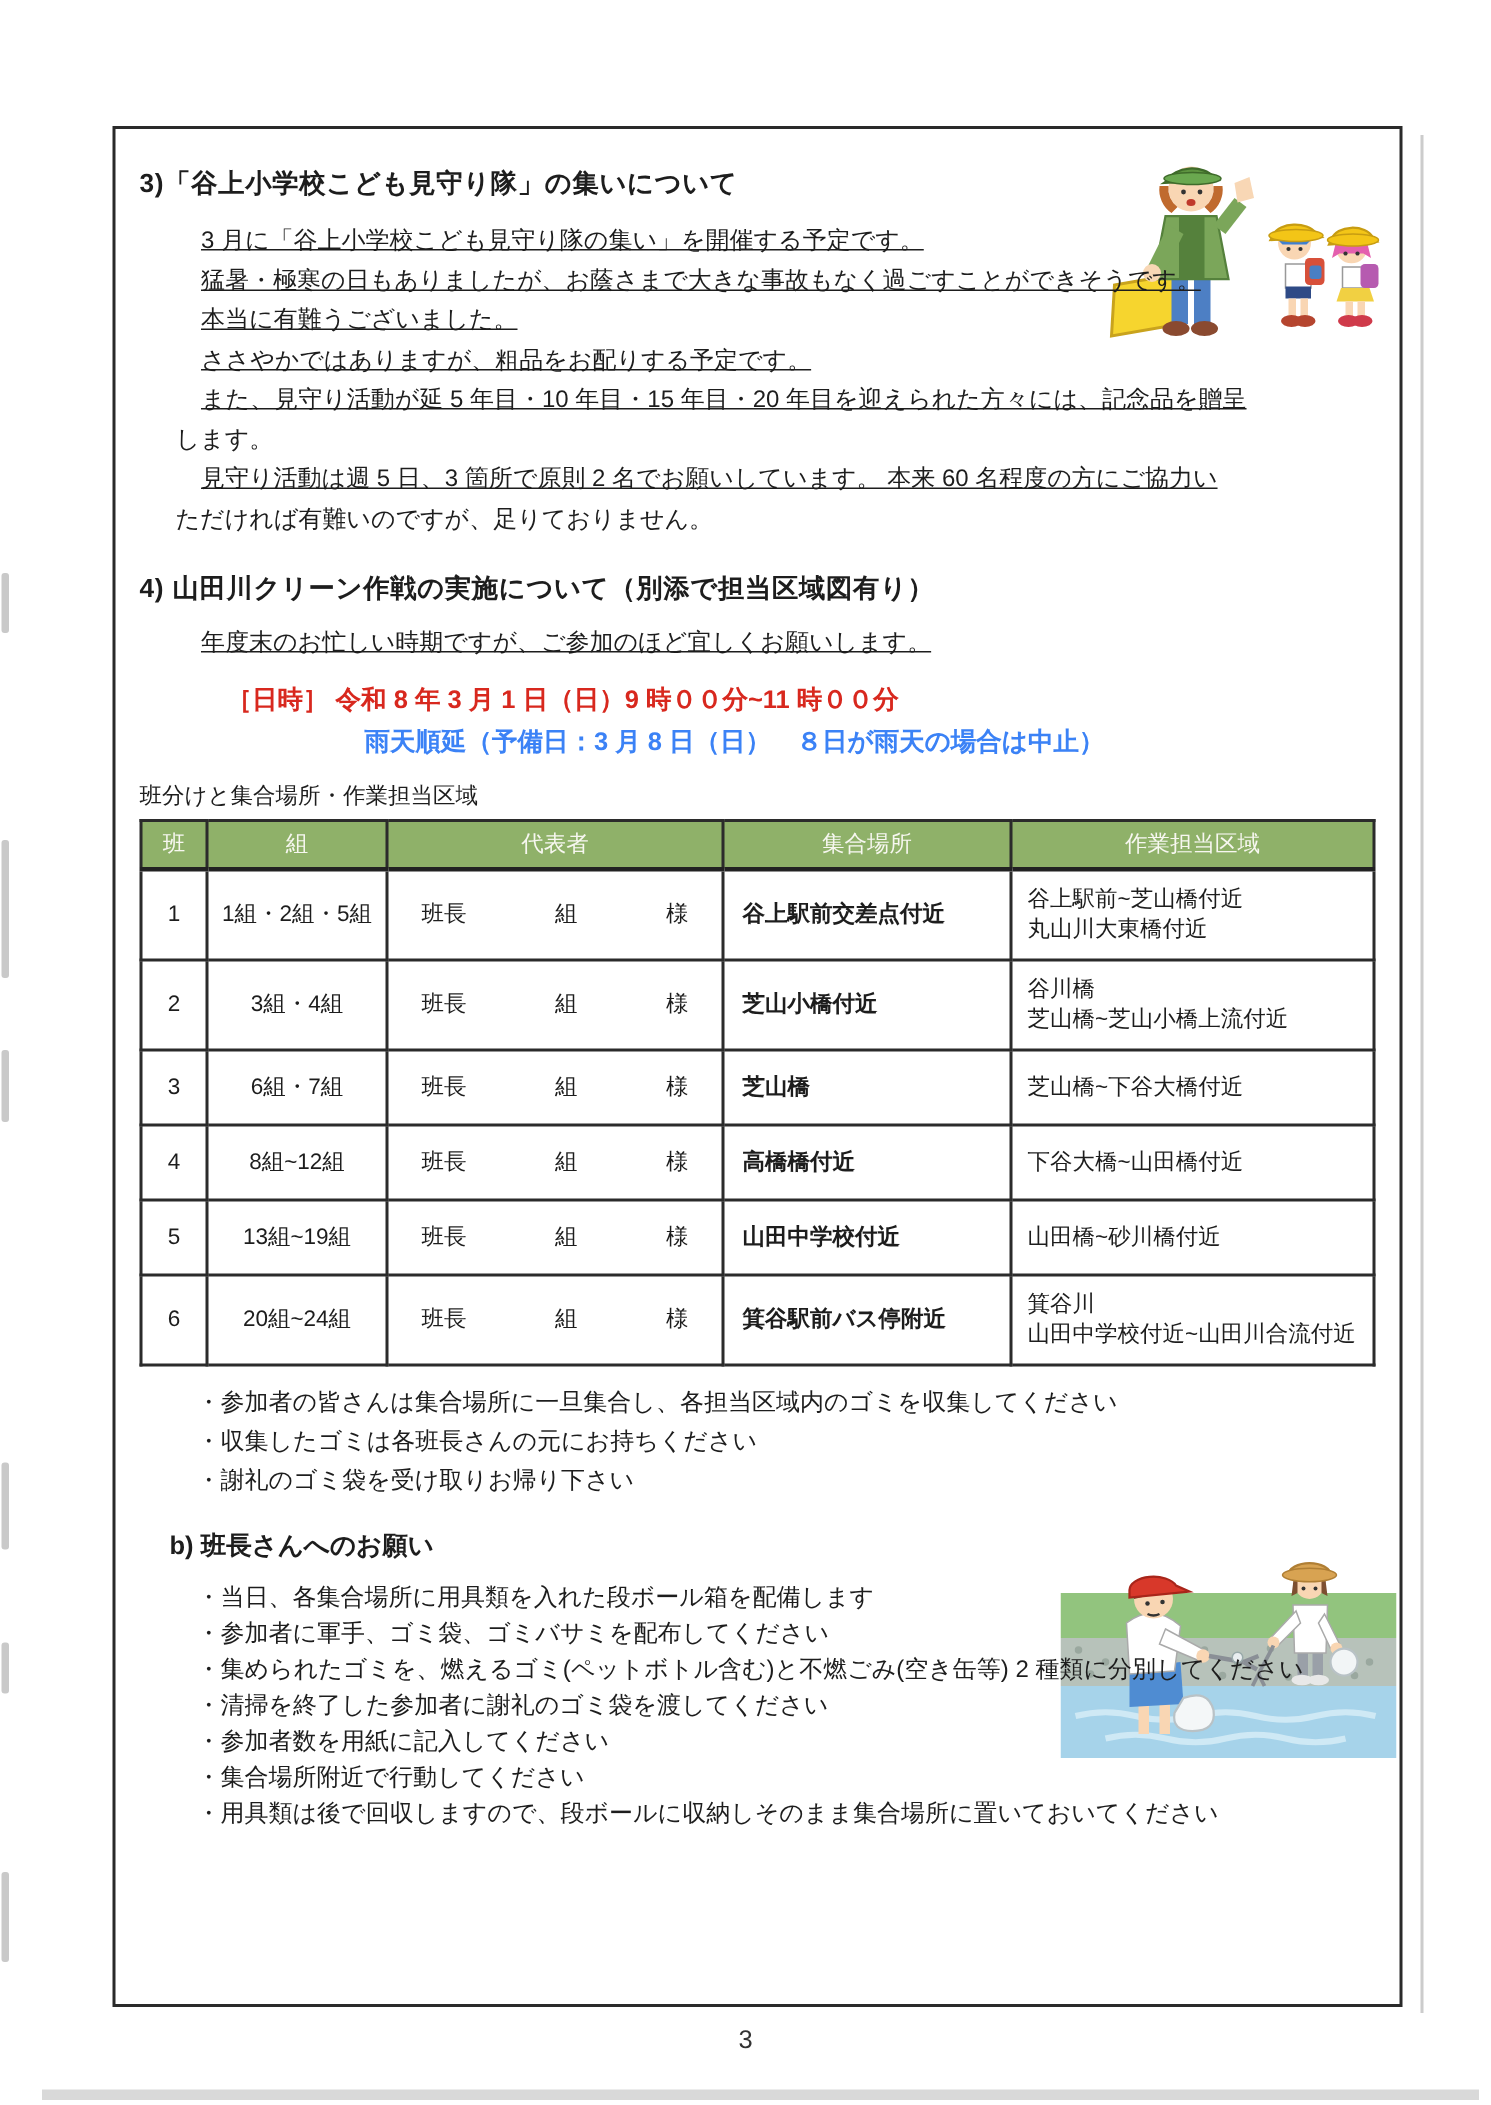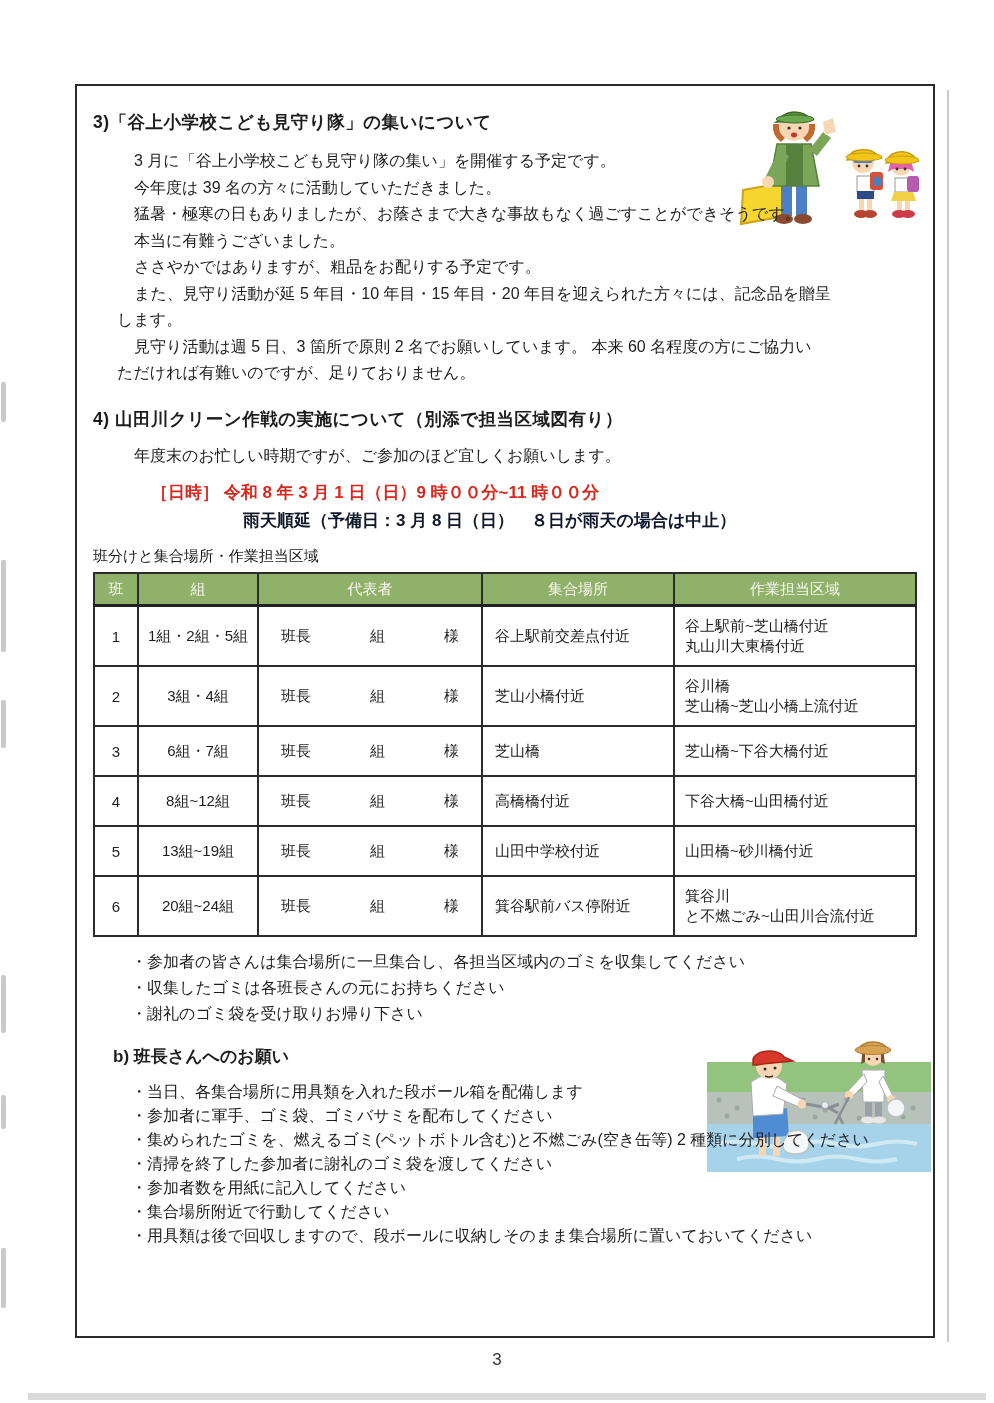--- a/index.html
+++ b/index.html
@@ -4,36 +4,36 @@
 <style>
   html,body{margin:0;padding:0;background:#ffffff;}
   .sheet{position:relative;width:994px;height:1403px;background:#ffffff;
          font-family:"Liberation Sans","DejaVu Sans",sans-serif;color:#1d1d1d;overflow:hidden;}
   .border-box{position:absolute;left:75px;top:84px;width:860px;height:1254px;
               border:2px solid #2a2a2a;box-sizing:border-box;background:#ffffff;}
   .content{position:relative;padding:24px 14px 0 16px;}
   .h-section{font-size:17.5px;font-weight:bold;letter-spacing:0.5px;}
   .sec3-lines{margin:14px 0 0 24px;}
   .line{font-size:16px;line-height:26.5px;}
-  .line.indent{text-indent:17px;}
+  .line.indent{text-indent:17px;text-decoration:underline;}
   .sec4{margin-top:20px;}
   .sec4-lines{margin:12px 0 0 24px;}
   .schedule1{color:#d8281e;font-weight:bold;font-size:17px;line-height:28px;margin:10px 0 0 58px;}
-  .schedule2{color:#0f172a;font-weight:bold;font-size:17px;line-height:28px;margin:0 0 0 150px;}
+  .schedule2{color:#3b82f6;font-weight:bold;font-size:17px;line-height:28px;margin:0 0 0 150px;}
   .caption{font-size:15px;margin:12px 0 6px 0;}
   table.roster{border-collapse:collapse;width:822px;table-layout:fixed;}
   table.roster th{background:#8fb169;color:#f7f7f0;font-weight:normal;font-size:15px;
                   border:2px solid #2b2b2b;border-bottom:3px solid #222;height:30px;padding:0;}
   table.roster td{border:2px solid #2b2b2b;font-size:15px;padding:4px 0;vertical-align:middle;}
   tr.r-tall td{height:50px;}
   tr.r-short td{height:40px;}
   .c-han{text-align:center;}
   .c-kumi{text-align:center;}
   .rep-wrap{display:flex;justify-content:space-between;padding:0 22px;}
-  .c-meet{padding-left:12px !important;}
+  .c-meet{padding-left:12px !important;font-weight:bold;}
   .c-area{padding-left:10px !important;white-space:pre-line;line-height:20px;}
   .sub-head{font-size:17px;font-weight:bold;margin:22px 0 0 20px;}
   .bullets-a{margin:12px 0 0 38px;}
   .bullets-a .bullet{font-size:16px;line-height:26px;}
   .sub-head-b{font-size:17px;font-weight:bold;margin:18px 0 0 20px;}
   .bullets-b{margin:12px 0 0 38px;}
   .bullets-b .bullet{font-size:16px;line-height:24px;}
   .illus{position:absolute;}
   .illus-guard{left:660px;top:12px;}
   .illus-clean{left:630px;top:918px;}
@@ -173,21 +173,20 @@
           <path d="M58 72 q4 2 8 0" stroke="#333" stroke-width="1.5" fill="none"></path>
         </g>
       </svg>
     </div>
 
     <div class="content">
 
       <div class="h-section">3)「谷上小学校こども見守り隊」の集いについて</div>
       <div class="sec3-lines">
         <div class="line indent">3 月に「谷上小学校こども見守り隊の集い」を開催する予定です。</div>
-        <div class="line indent">今年度は 39 名の方々に活動していただきました。</div>
         <div class="line indent">猛暑・極寒の日もありましたが、お蔭さまで大きな事故もなく過ごすことができそうです。</div>
         <div class="line indent">本当に有難うございました。</div>
         <div class="line indent">ささやかではありますが、粗品をお配りする予定です。</div>
         <div class="line indent">また、見守り活動が延 5 年目・10 年目・15 年目・20 年目を迎えられた方々には、記念品を贈呈</div>
         <div class="line">します。</div>
         <div class="line indent">見守り活動は週 5 日、3 箇所で原則 2 名でお願いしています。 本来 60 名程度の方にご協力い</div>
         <div class="line">ただければ有難いのですが、足りておりません。</div>
       </div>
 
       <div class="sec4">
@@ -289,21 +288,21 @@
               <td class="c-kumi">20組~24組</td>
               <td>
                   <div class="rep-wrap">
                     <span>班長</span>
                     <span>組</span>
                     <span>様</span>
                   </div>
                 </td>
               <td class="c-meet">箕谷駅前バス停附近</td>
               <td class="c-area">箕谷川
-と不燃ごみ~山田川合流付近</td>
+山田中学校付近~山田川合流付近</td>
             </tr>
           </tbody>
         </table>
 
         <div class="bullets-a">
           <div class="bullet">・参加者の皆さんは集合場所に一旦集合し、各担当区域内のゴミを収集してください</div>
           <div class="bullet">・収集したゴミは各班長さんの元にお持ちください</div>
           <div class="bullet">・謝礼のゴミ袋を受け取りお帰り下さい</div>
         </div>
 

